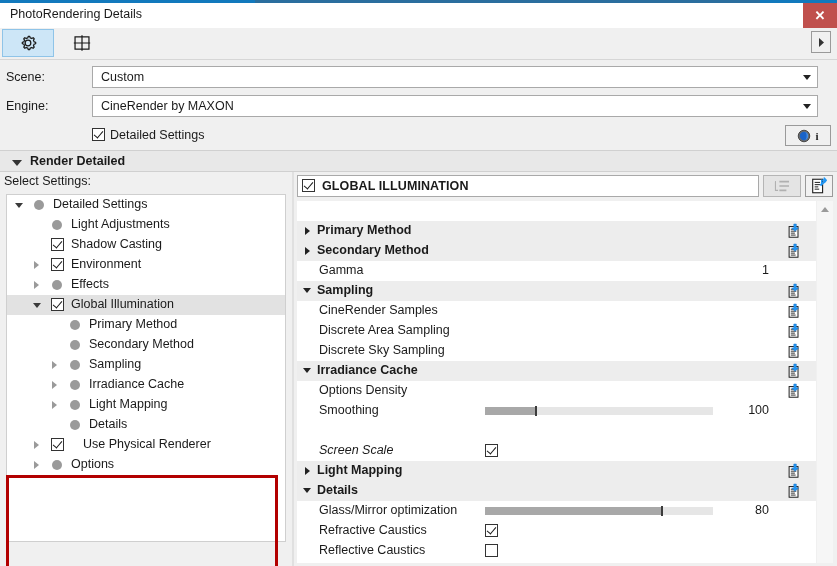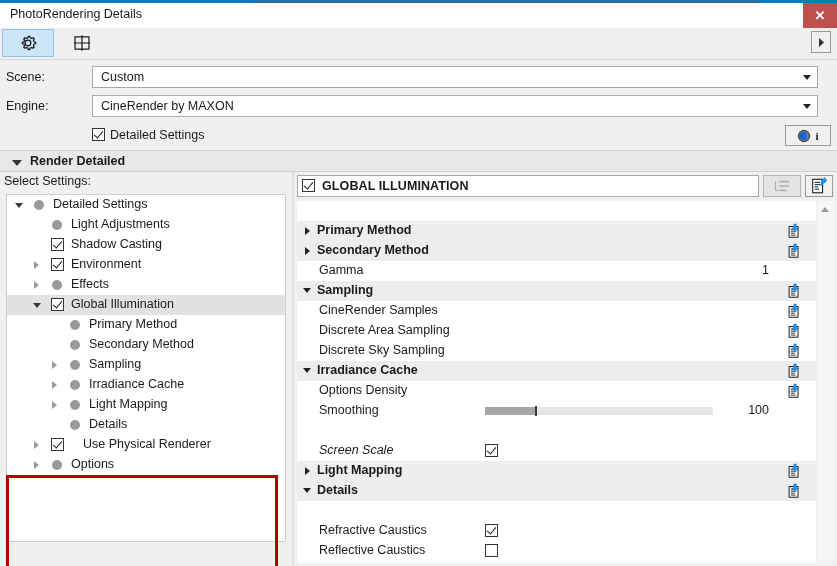--- a/index.html
+++ b/index.html
@@ -484,20 +484,28 @@
         </div>
         <div class="prow alt group" style="top: 280px;">
           <span class="ptri-d"></span>
           <span class="plbl" style="left: 20px;">Details</span>
           <span class="docicon"><svg width="16" height="16" viewBox="0 0 18 18">
               <rect x="3.5" y="4" width="10" height="12" fill="#fff" stroke="#1a1a1a" stroke-width="1.1"></rect>
               <path stroke="#1a1a1a" stroke-width="1" d="M5.4 7h6.2M5.4 9.2h6.2M5.4 11.4h4.6M5.4 13.6h5.4"></path>
               <path d="M8.8 1.2 L8.8 5.6 L6.4 5.6 L10.2 9.4 L14 5.6 L11.6 5.6 L11.6 1.2 Z" fill="#2196f3" stroke="#1a73c8" stroke-width="0.6"></path>
             </svg></span>
         </div>
+        <div class="prow" style="top: 300px;">
+          <span class="plbl" style="left: 22px;">Glass/Mirror optimization</span>
+          <span class="slider">
+            <span class="fill" style="width:176px"></span>
+            <span class="knob" style="left:176px"></span>
+          </span>
+          <span class="numval">80</span>
+        </div>
         <div class="prow" style="top: 320px;">
           <span class="plbl" style="left: 22px;">Refractive Caustics</span>
           <span class="pcbx"><span class="cbx checked"></span></span>
         </div>
         <div class="prow" style="top: 340px;">
           <span class="plbl" style="left: 22px;">Reflective Caustics</span>
           <span class="pcbx"><span class="cbx"></span></span>
         </div>
         <div class="prow" style="top: 360px;"></div>
       </div>

